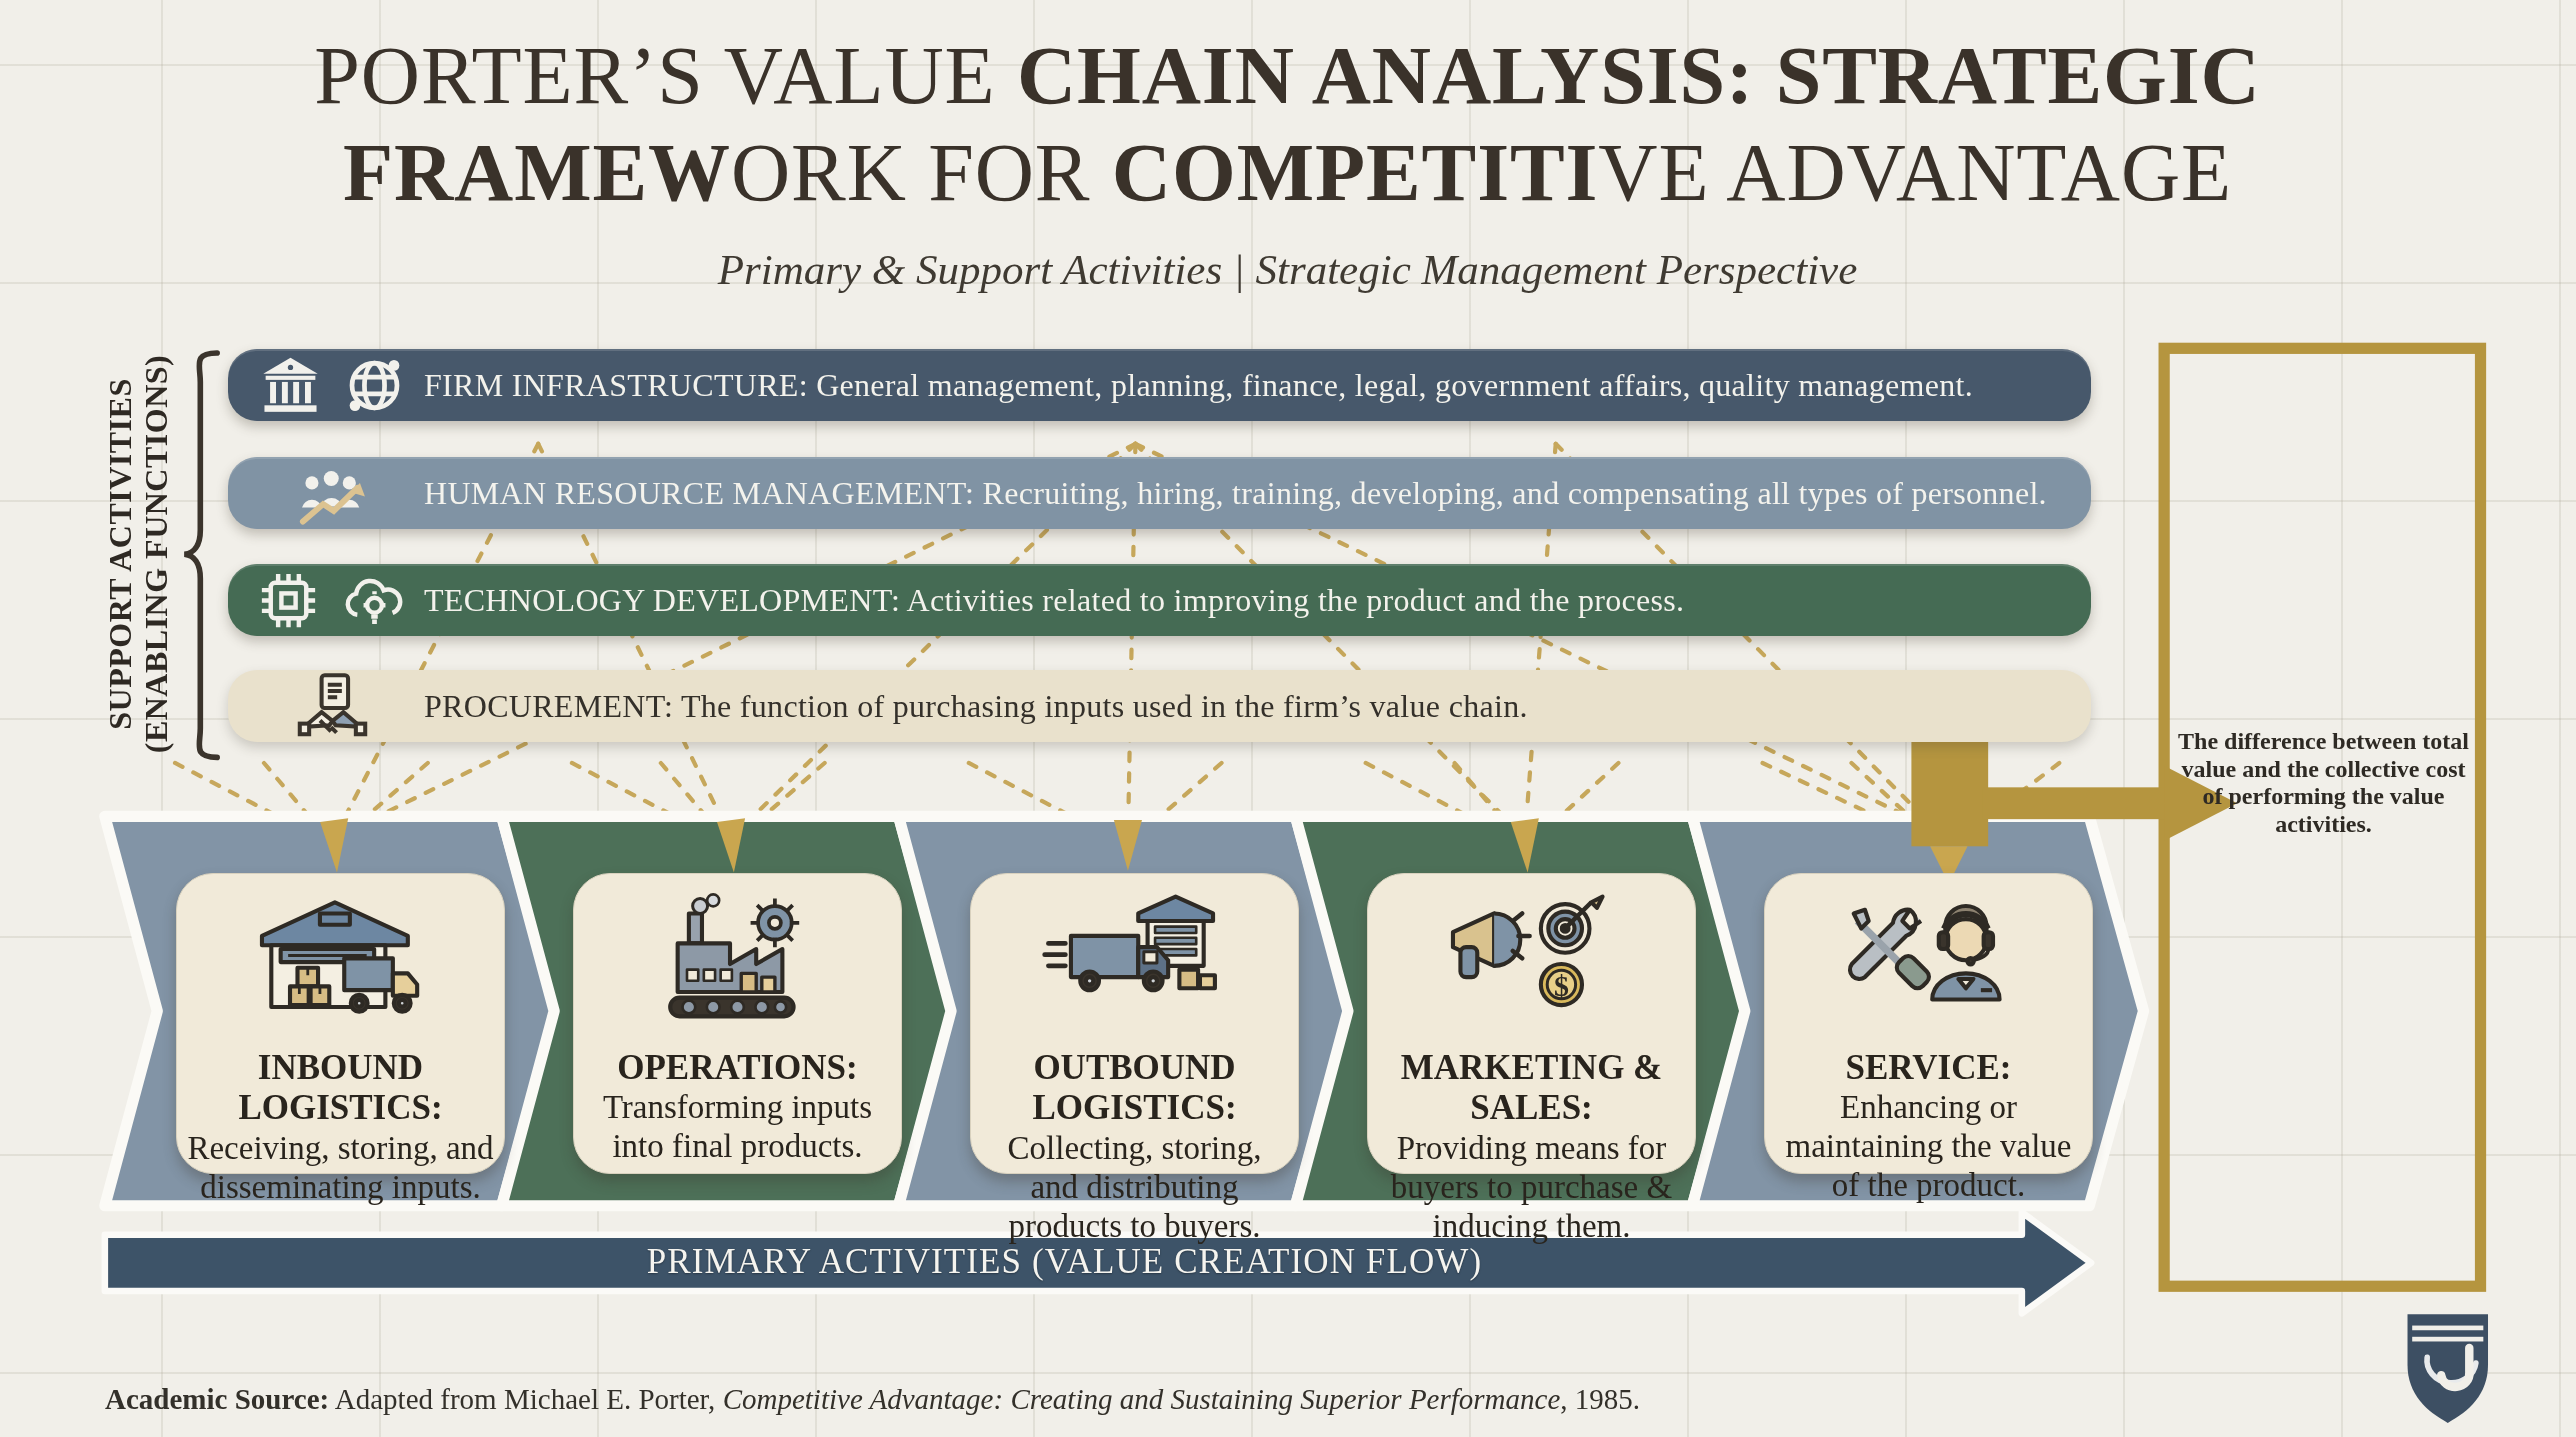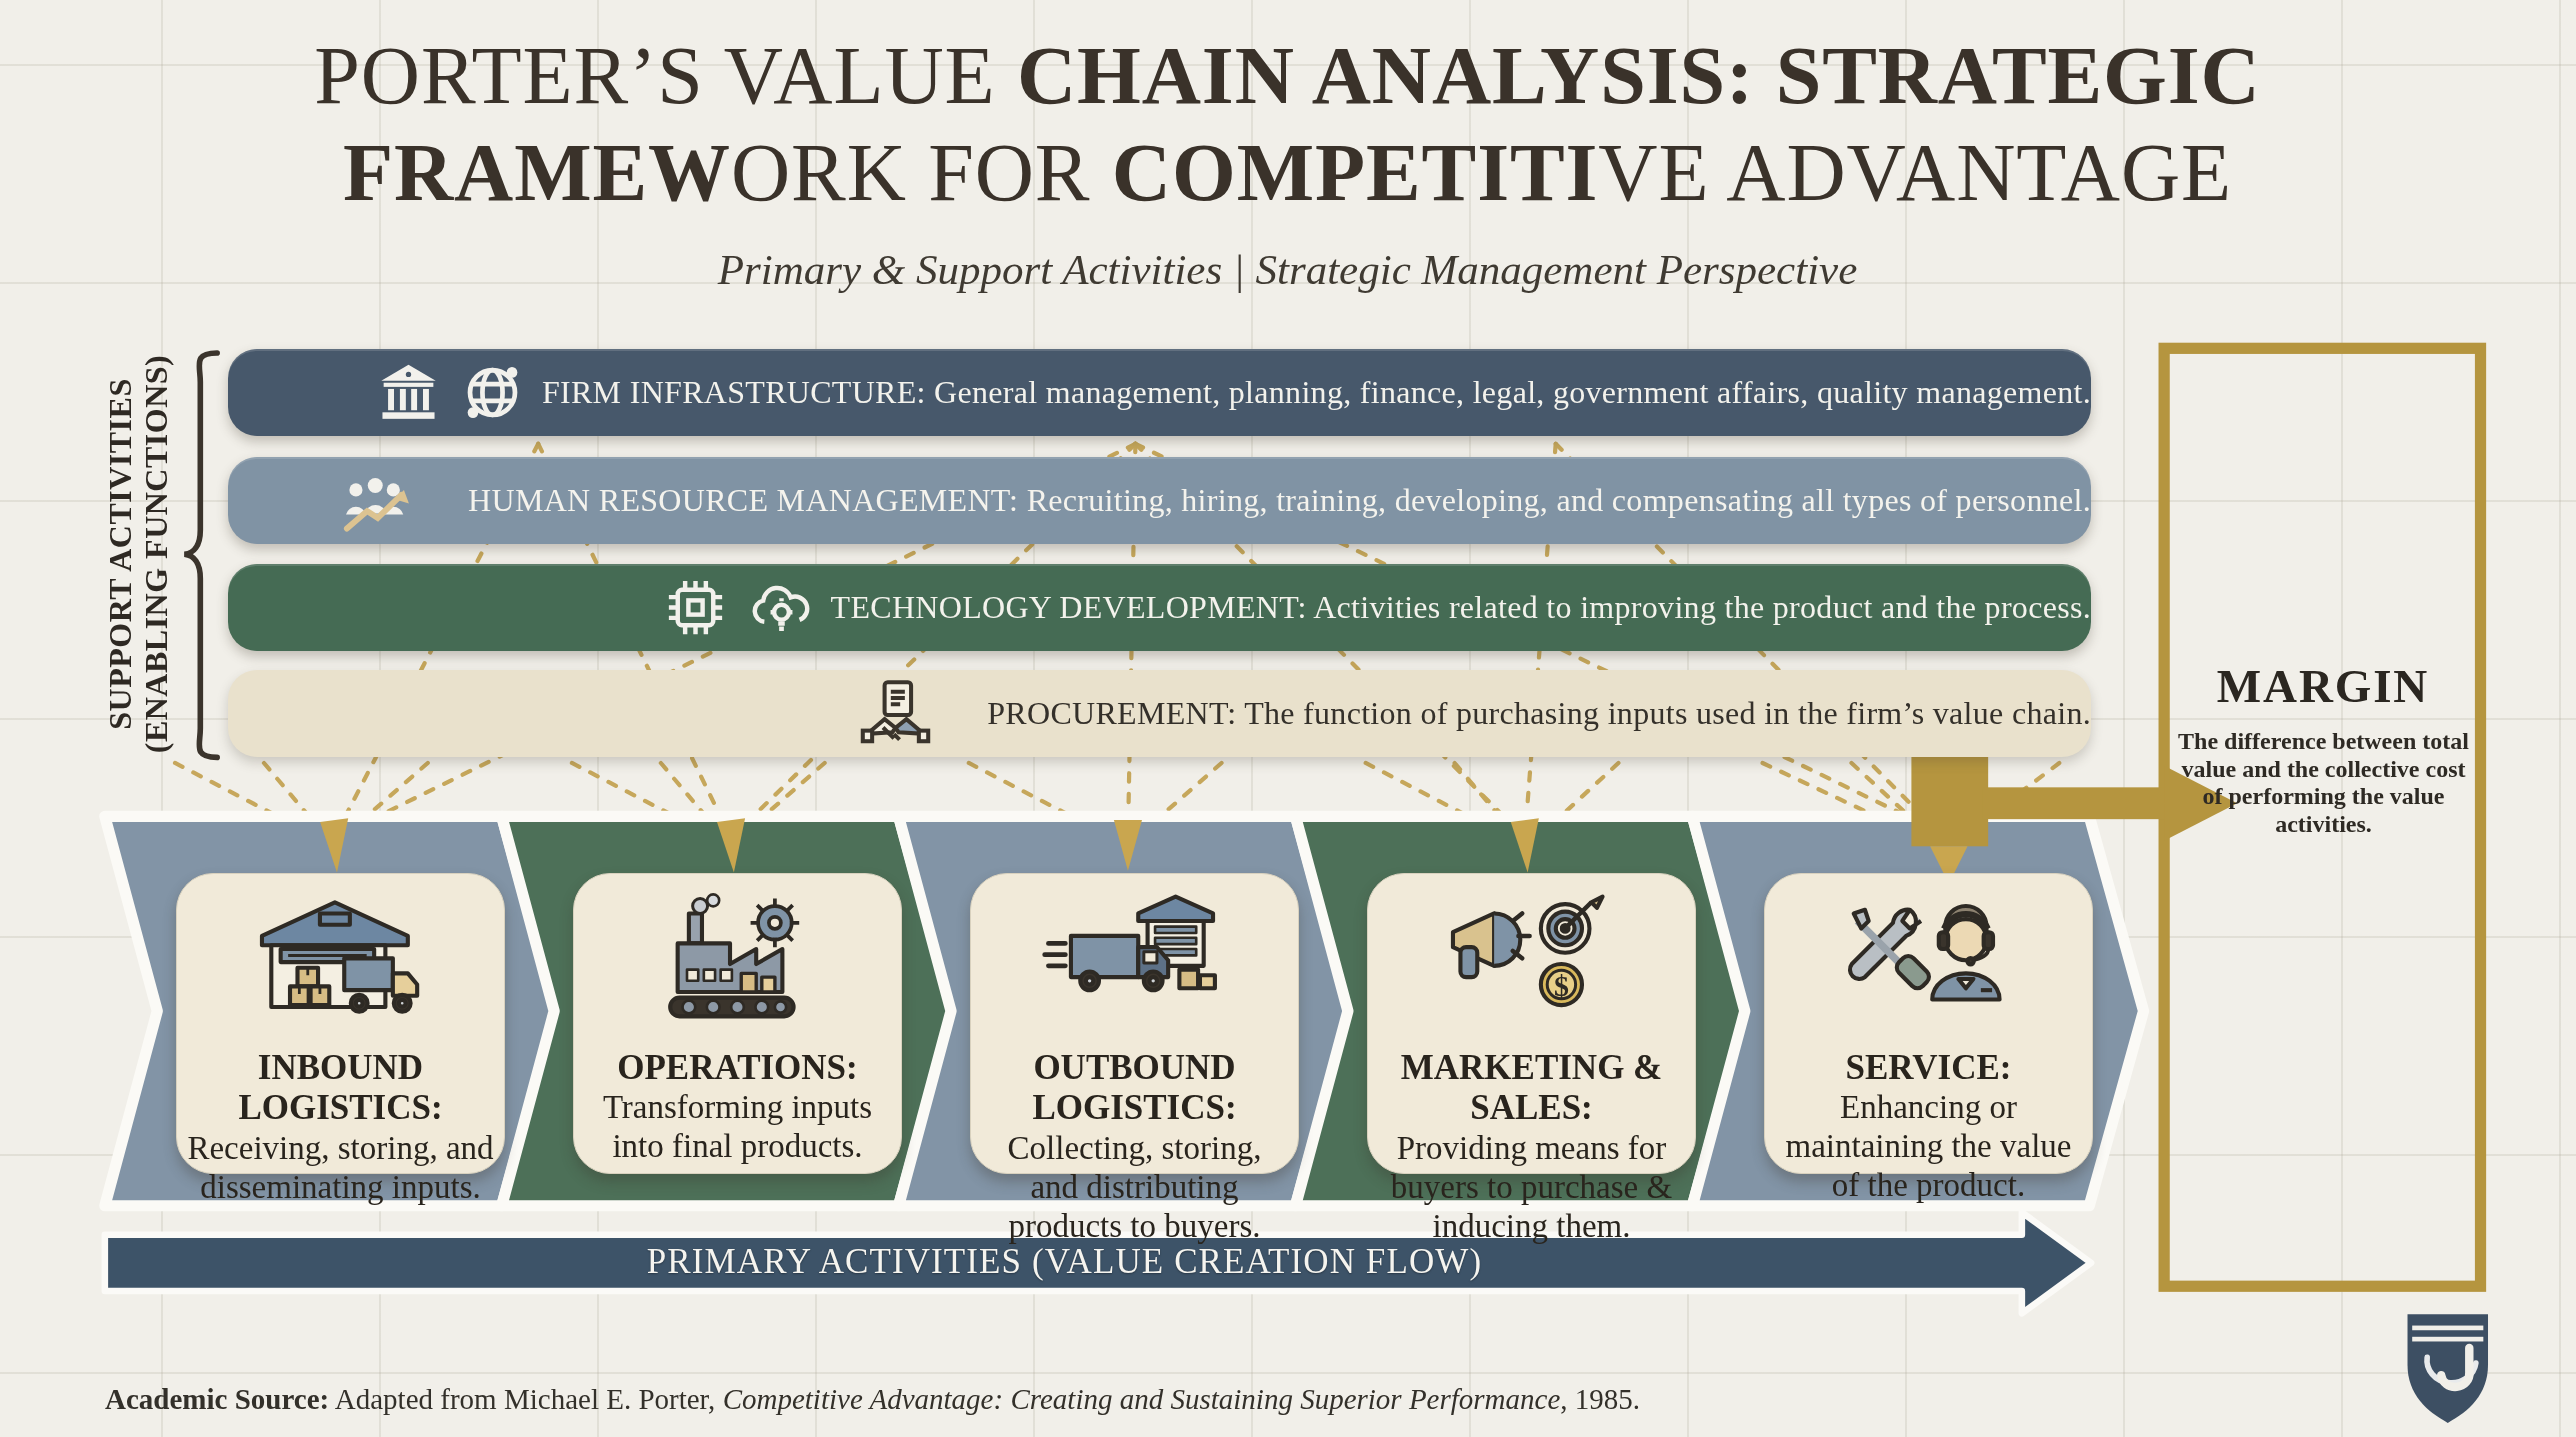--- a/index.html
+++ b/index.html
@@ -12,23 +12,23 @@
     background-size:218px 218px;
     background-position:161px 64px;}
   .abs{position:absolute;}
   
   #title{left:230px;top:28px;width:2115px;text-align:center;
     font-size:82px;line-height:1.18;color:#3a322a;letter-spacing:0.9px;}
   #title .b{font-weight:bold;}
   #subtitle{left:258px;top:245px;width:2059px;text-align:center;
     font-style:italic;font-size:43px;color:#3f3a32;}
   
-  .srow{left:228px;width:1863px;height:87px;border-radius:29px;
+  .srow{left:228px;width:1863px;height:72px;border-radius:29px;
     display:flex;align-items:center;box-sizing:border-box;padding-left:13px;
-    box-shadow:0 5.6px 11.2px rgba(70,62,48,.28), inset 0 1.9px 0 rgba(255,255,255,.14);justify-content:flex-end;}
+    box-shadow:0 5.6px 11.2px rgba(70,62,48,.28), inset 0 1.9px 0 rgba(255,255,255,.14);}
   .srow .icons{width:183px;display:flex;align-items:center;justify-content:center;gap:13px;flex:0 0 auto;}
   .srow .rowtext{font-size:32px;letter-spacing:0.3px;white-space:nowrap;}
   #row0{top:349px;background:#47586b;color:#f3f2ec;}
   #row1{top:457px;background:#8093a4;color:#f4f3ed;}
   #row2{top:564px;background:#456b54;color:#f3f2ec;}
   #row3{top:670px;background:#e9e1cc;color:#34302a;box-shadow:0 5.6px 11.2px rgba(70,62,48,.22);}
   
   #axis-label{left:-82px;top:513px;width:442px;height:82px;
     transform:rotate(-90deg);display:flex;flex-direction:column;justify-content:center;
     text-align:center;font-weight:bold;font-size:32px;line-height:1.12;color:#2e2923;letter-spacing:0.5px;}
@@ -320,21 +320,20 @@
         <polygon points="66,47 70,52 74,47" fill="#f1ead9"></polygon>
         <path d="M78 53 h6" stroke-width="2.2"></path>
       </svg>
     </div>
     <div class="cname">SERVICE:</div>
     <div class="cdesc">Enhancing or maintaining the value of the product.</div>
   </div>
 
   <div class="abs" id="flow-label">PRIMARY ACTIVITIES (VALUE CREATION FLOW)</div>
 
-  <div class="abs" id="margin-heading">MARGIN</div>
   <div class="abs" id="margin-desc">The difference between total value and the collective cost of performing the value activities.</div>
 
   <div class="abs" id="footer">
     <span class="fl">Academic Source:</span><span> Adapted from Michael E. Porter, </span><span class="fb">Competitive Advantage: Creating and Sustaining Superior Performance</span><span>, 1985.</span>
   </div>
 
 </div>
 
 
 </body></html>

